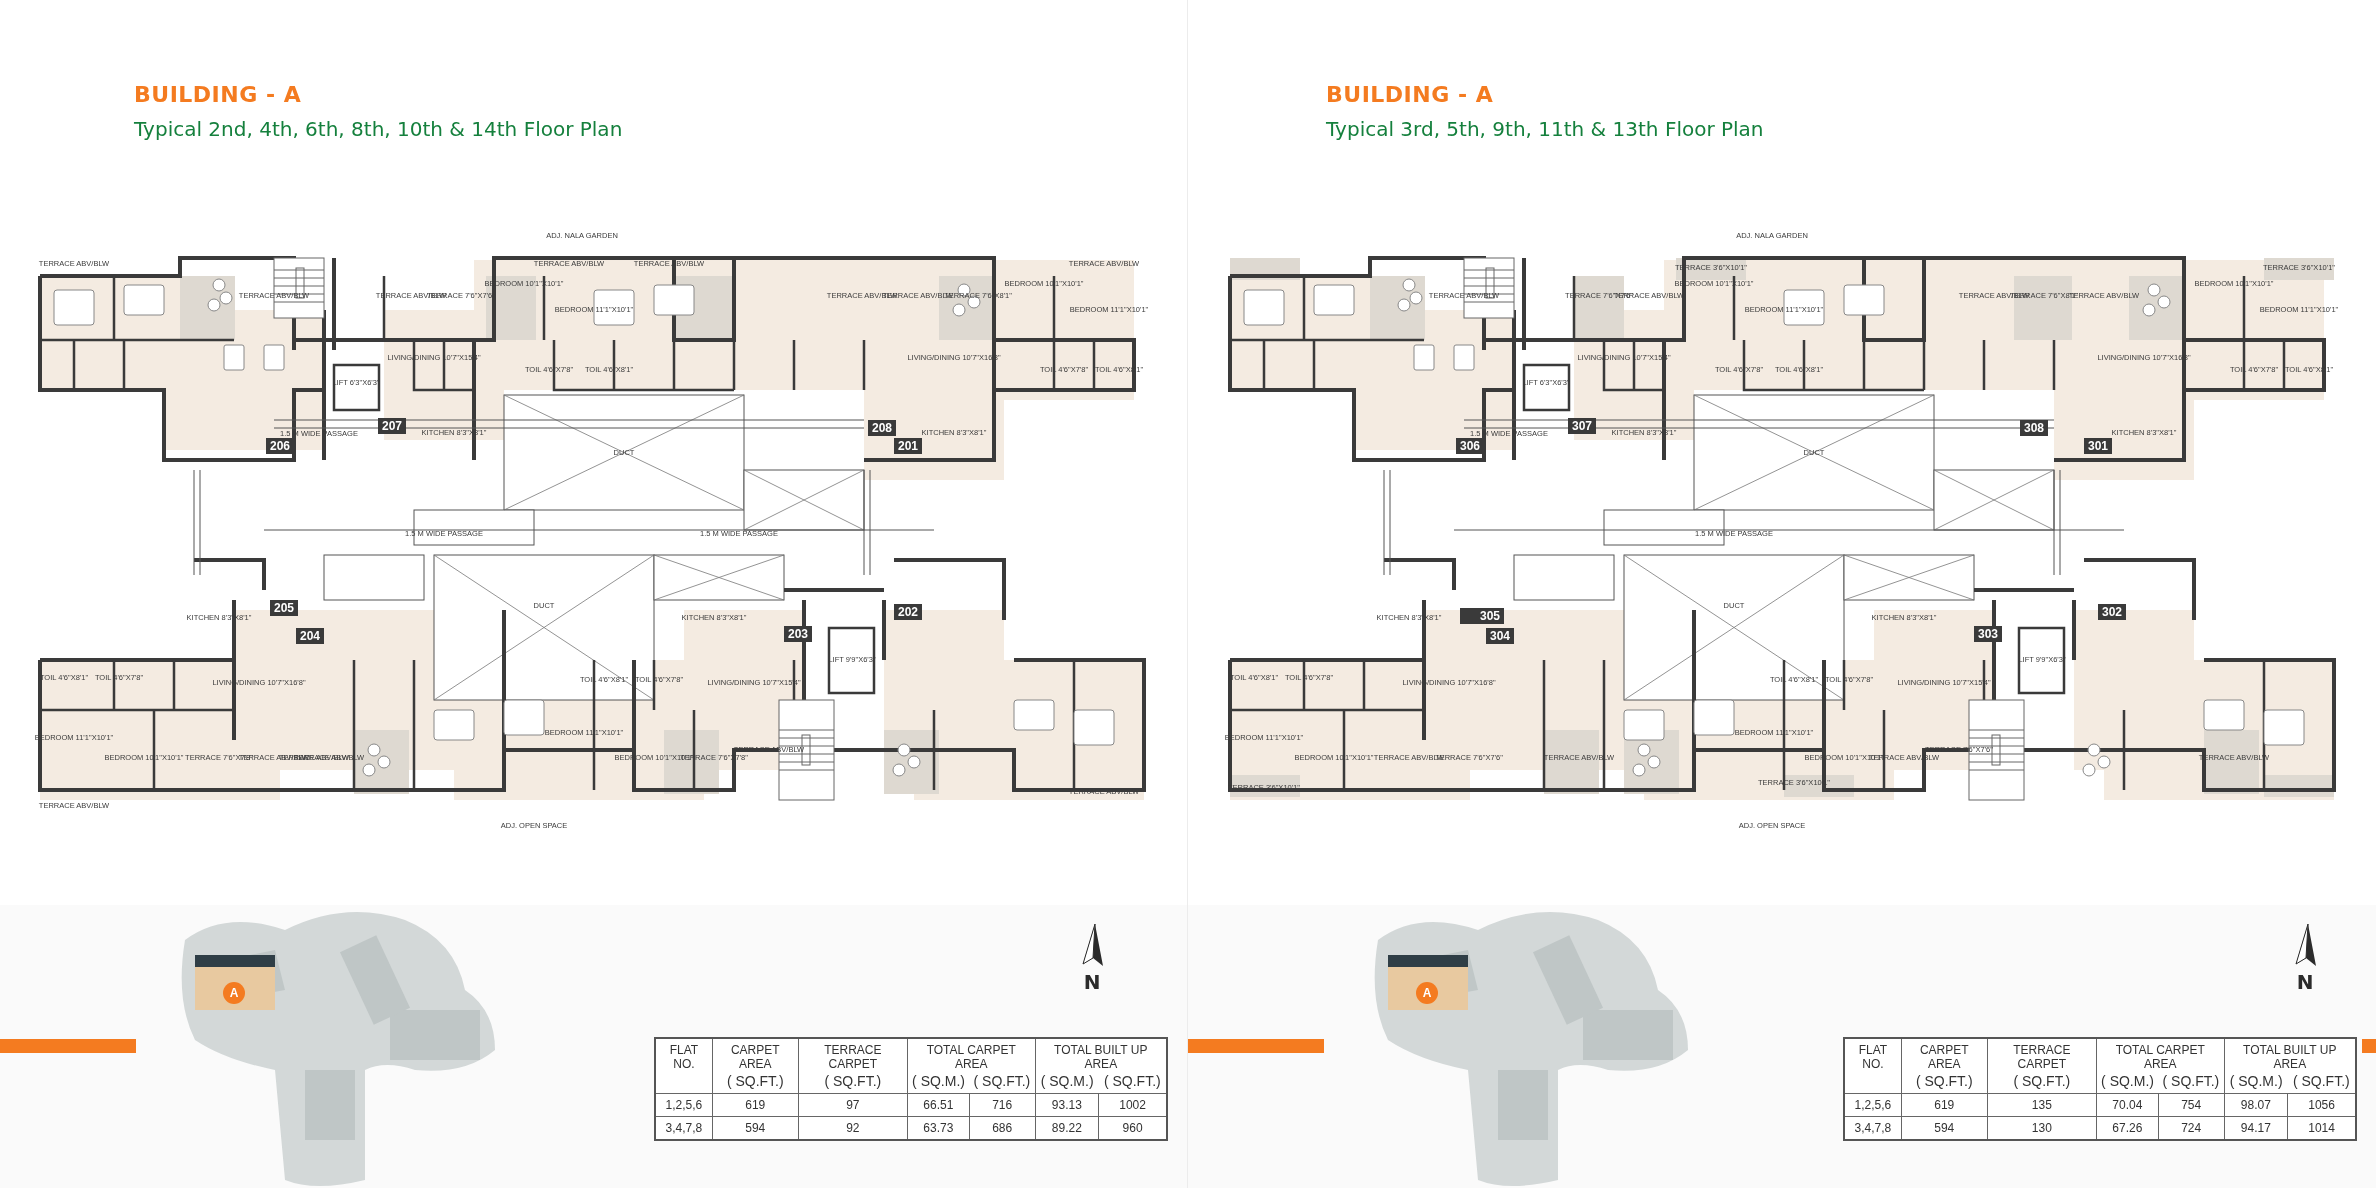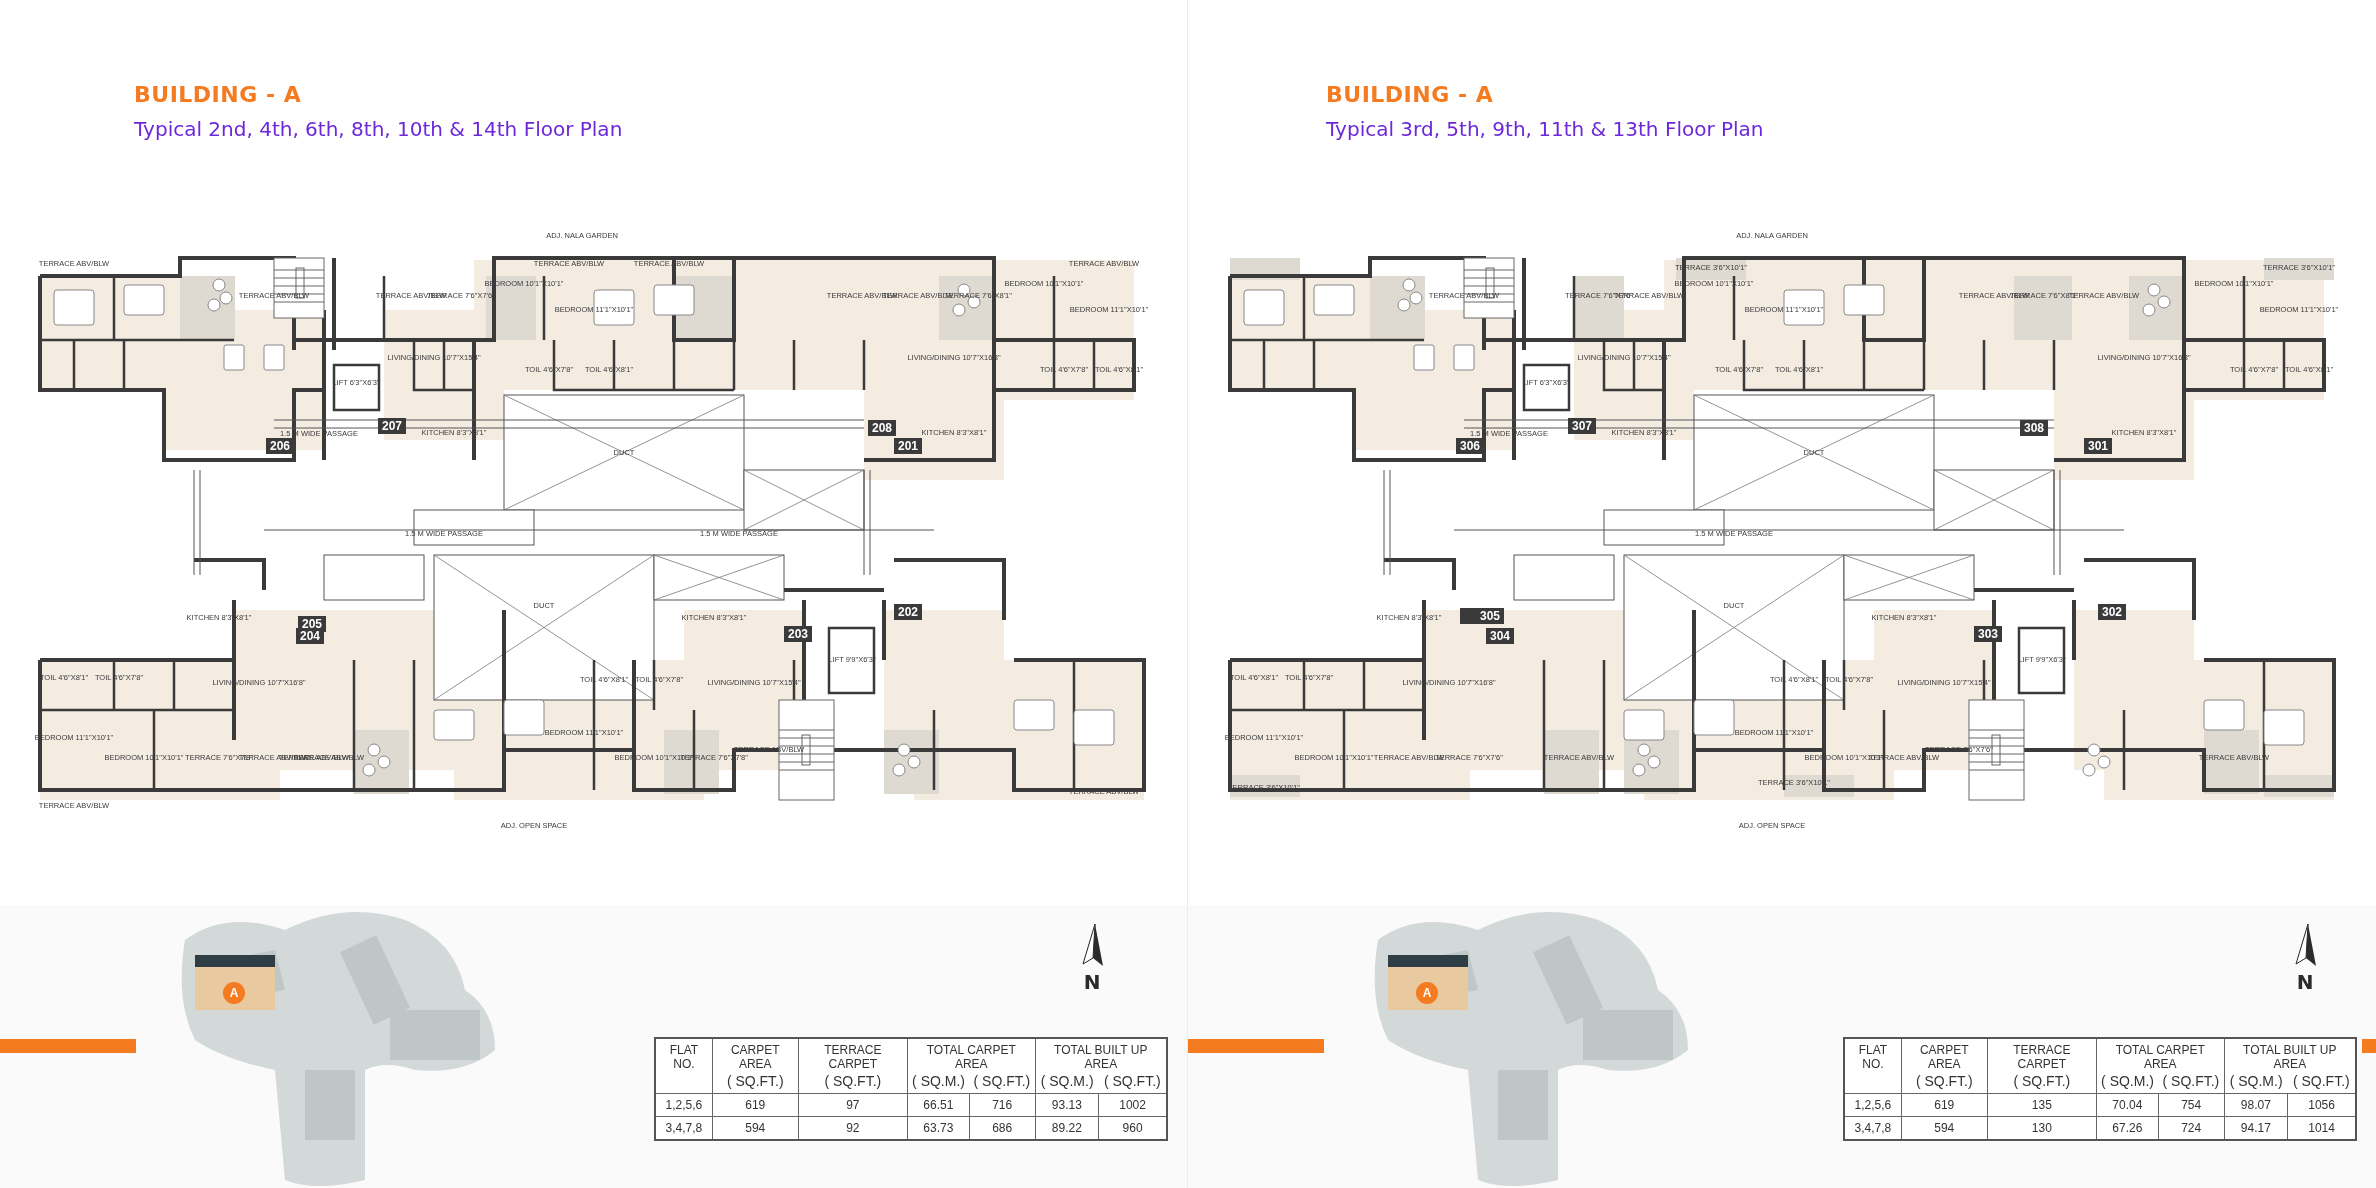--- a/index.html
+++ b/index.html
@@ -5,21 +5,21 @@
   * { box-sizing: border-box; margin: 0; padding: 0; }
   html, body { width: 2376px; height: 1188px; background: #ffffff; overflow: hidden; }
   body { font-family: "Liberation Sans", sans-serif; color: #2b2b2b; position: relative; }
 
   .page { position: absolute; top: 0; width: 1188px; height: 1188px; background: #fff; overflow: hidden; }
   .page.left { left: 0; }
   .page.right { left: 1188px; }
   .gutter { position: absolute; left: 1187px; top: 0; width: 2px; height: 1188px; background: #ececec; }
 
   .title { position: absolute; top: 82px; font-family: "DejaVu Sans", sans-serif; font-weight: bold; font-size: 22px; letter-spacing: 0.5px; }
-  .subtitle { position: absolute; top: 117px; font-family: "DejaVu Sans", sans-serif; font-size: 20px; color: #6d28d9; }
+  .subtitle { position: absolute; top: 117px; font-family: "DejaVu Sans", sans-serif; font-size: 20px; color: #15803d; }
 
   .plan { position: absolute; top: 230px; width: 1130px; height: 600px; }
   .plan svg { width: 100%; height: 100%; display: block; }
   .plan text { font-family: "Liberation Sans", sans-serif; fill: #3a3a3a; }
 
   .unit-tag { position: absolute; background: #3a3a3a; color: #fff; font-family: "Liberation Sans", sans-serif; font-weight: bold; font-size: 12px; padding: 2px 4px; line-height: 1; }
 
   .bottom-band { position: absolute; left: 0; top: 905px; width: 1188px; height: 283px; background: #fafafa; }
   .accent-bar { position: absolute; height: 14px; top: 1039px; }
 
@@ -213,21 +213,21 @@
         <text x="280" y="530">TERRACE ABV/BLW</text>
         <text x="1070" y="564">TERRACE ABV/BLW</text>
         <text x="322" y="155">LIFT 6'3"X6'3"</text>
         <text x="818" y="432">LIFT 9'9"X6'3"</text>
       </g>
     </svg>
     <span class="unit-tag" style="left:232px;top:208px;">206</span>
     <span class="unit-tag" style="left:344px;top:188px;">207</span>
     <span class="unit-tag" style="left:834px;top:190px;">208</span>
     <span class="unit-tag" style="left:860px;top:208px;">201</span>
-    <span class="unit-tag" style="left:236px;top:386px;margin-left:28px;">205</span>
+    <span class="unit-tag" style="left:236px;top:370px;">205</span>
     <span class="unit-tag" style="left:262px;top:398px;">204</span>
     <span class="unit-tag" style="left:750px;top:396px;">203</span>
     <span class="unit-tag" style="left:860px;top:374px;">202</span>
   </div>
 
   <div class="bottom-band"></div>
   <div class="accent-bar" style="left:0;width:136px;background:#F47B20;"></div>
 
   <div class="keyplan" style="left:165px;">
     <svg viewBox="0 0 340 288" width="340" height="288">

